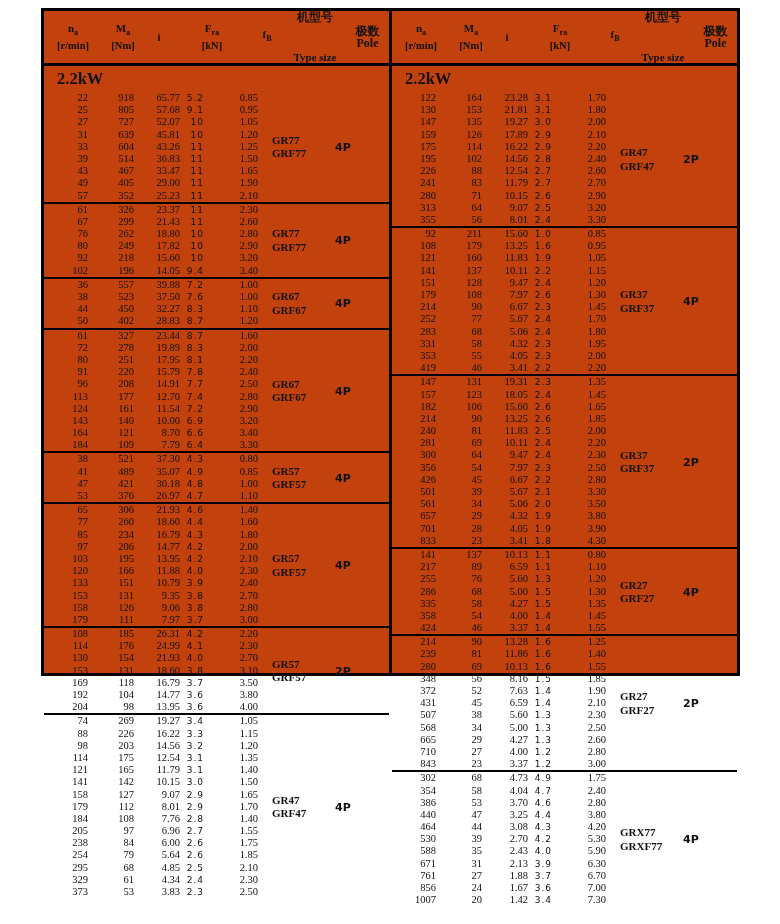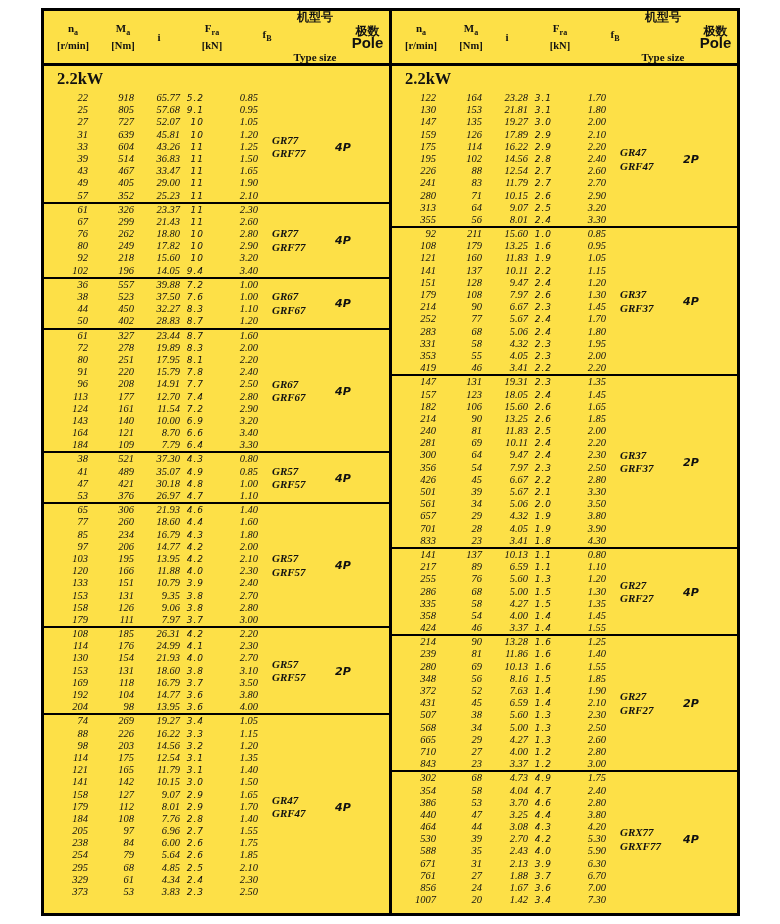--- a/index.html
+++ b/index.html
@@ -1,30 +1,30 @@
 <!DOCTYPE html>
 <html><head>
 <meta charset="utf-8">
 <style>
   html,body{margin:0;padding:0;}
   body{width:780px;height:924px;background:#fff;font-family:"Liberation Serif",serif;color:#111;}
   .sheet{position:relative;width:780px;height:924px;background:#fff;overflow:hidden;}
-  .table-box{position:absolute;left:41px;top:8px;width:699px;height:908px;border:3px solid #000;box-sizing:border-box;display:flex;background:#fde047;}
+  .table-box{position:absolute;left:41px;top:8px;width:699px;height:668px;border:3px solid #000;box-sizing:border-box;display:flex;background:#c2410c;}
   .half{flex:1;display:flex;flex-direction:column;min-width:0;}
   .vdivider{width:3px;background:#000;}
   .half-header{height:52px;border-bottom:3px solid #000;display:grid;grid-template-columns:58px 42px 30px 76px 34px 62px 1fr;align-items:center;flex:none;}
   .hcell{text-align:center;font-weight:bold;font-size:11px;line-height:12px;}
   .hcell .unit{font-size:10.5px;}
   .hcell sub{font-size:8px;vertical-align:sub;}
   .cn{font-size:12px;font-family:"DejaVu Sans",sans-serif;display:block;text-align:center;}
   .en{display:block;margin-top:28px;}
-  .pole-en{font-family:Liberation Sans, sans-serif;font-size:15px;display:block;}
+  .pole-en{font-family:Liberation Serif, serif;font-size:12px;display:block;}
   .power{height:26px;font-weight:bold;font-size:16.5px;line-height:26px;padding-left:13px;flex:none;}
   .blocks{flex:1;display:flex;flex-direction:column;}
-  .block{position:relative;font-style:italic;}
+  .block{position:relative;}
   .block:not(:last-child){border-bottom:2px solid #000;}
   .row{display:grid;grid-template-columns:50px 46px 46px 20px 60px;height:12.2px;line-height:12.2px;font-size:10.5px;}
   .cell{text-align:right;padding-right:6px;white-space:nowrap;}
   .c-fra{font-family:"DejaVu Sans",sans-serif;font-size:9px;letter-spacing:1px;padding-right:2px;}
   .c-fb{padding-right:8px;}
   .type-label{position:absolute;left:228px;top:50%;transform:translateY(-50%);font-weight:bold;font-size:11px;line-height:13.5px;white-space:nowrap;}
   .pole-label{position:absolute;left:291px;width:50px;top:50%;transform:translateY(-50%);font-weight:bold;font-size:11px;font-family:"DejaVu Sans",sans-serif;}
 </style>
 </head>
 <body>

